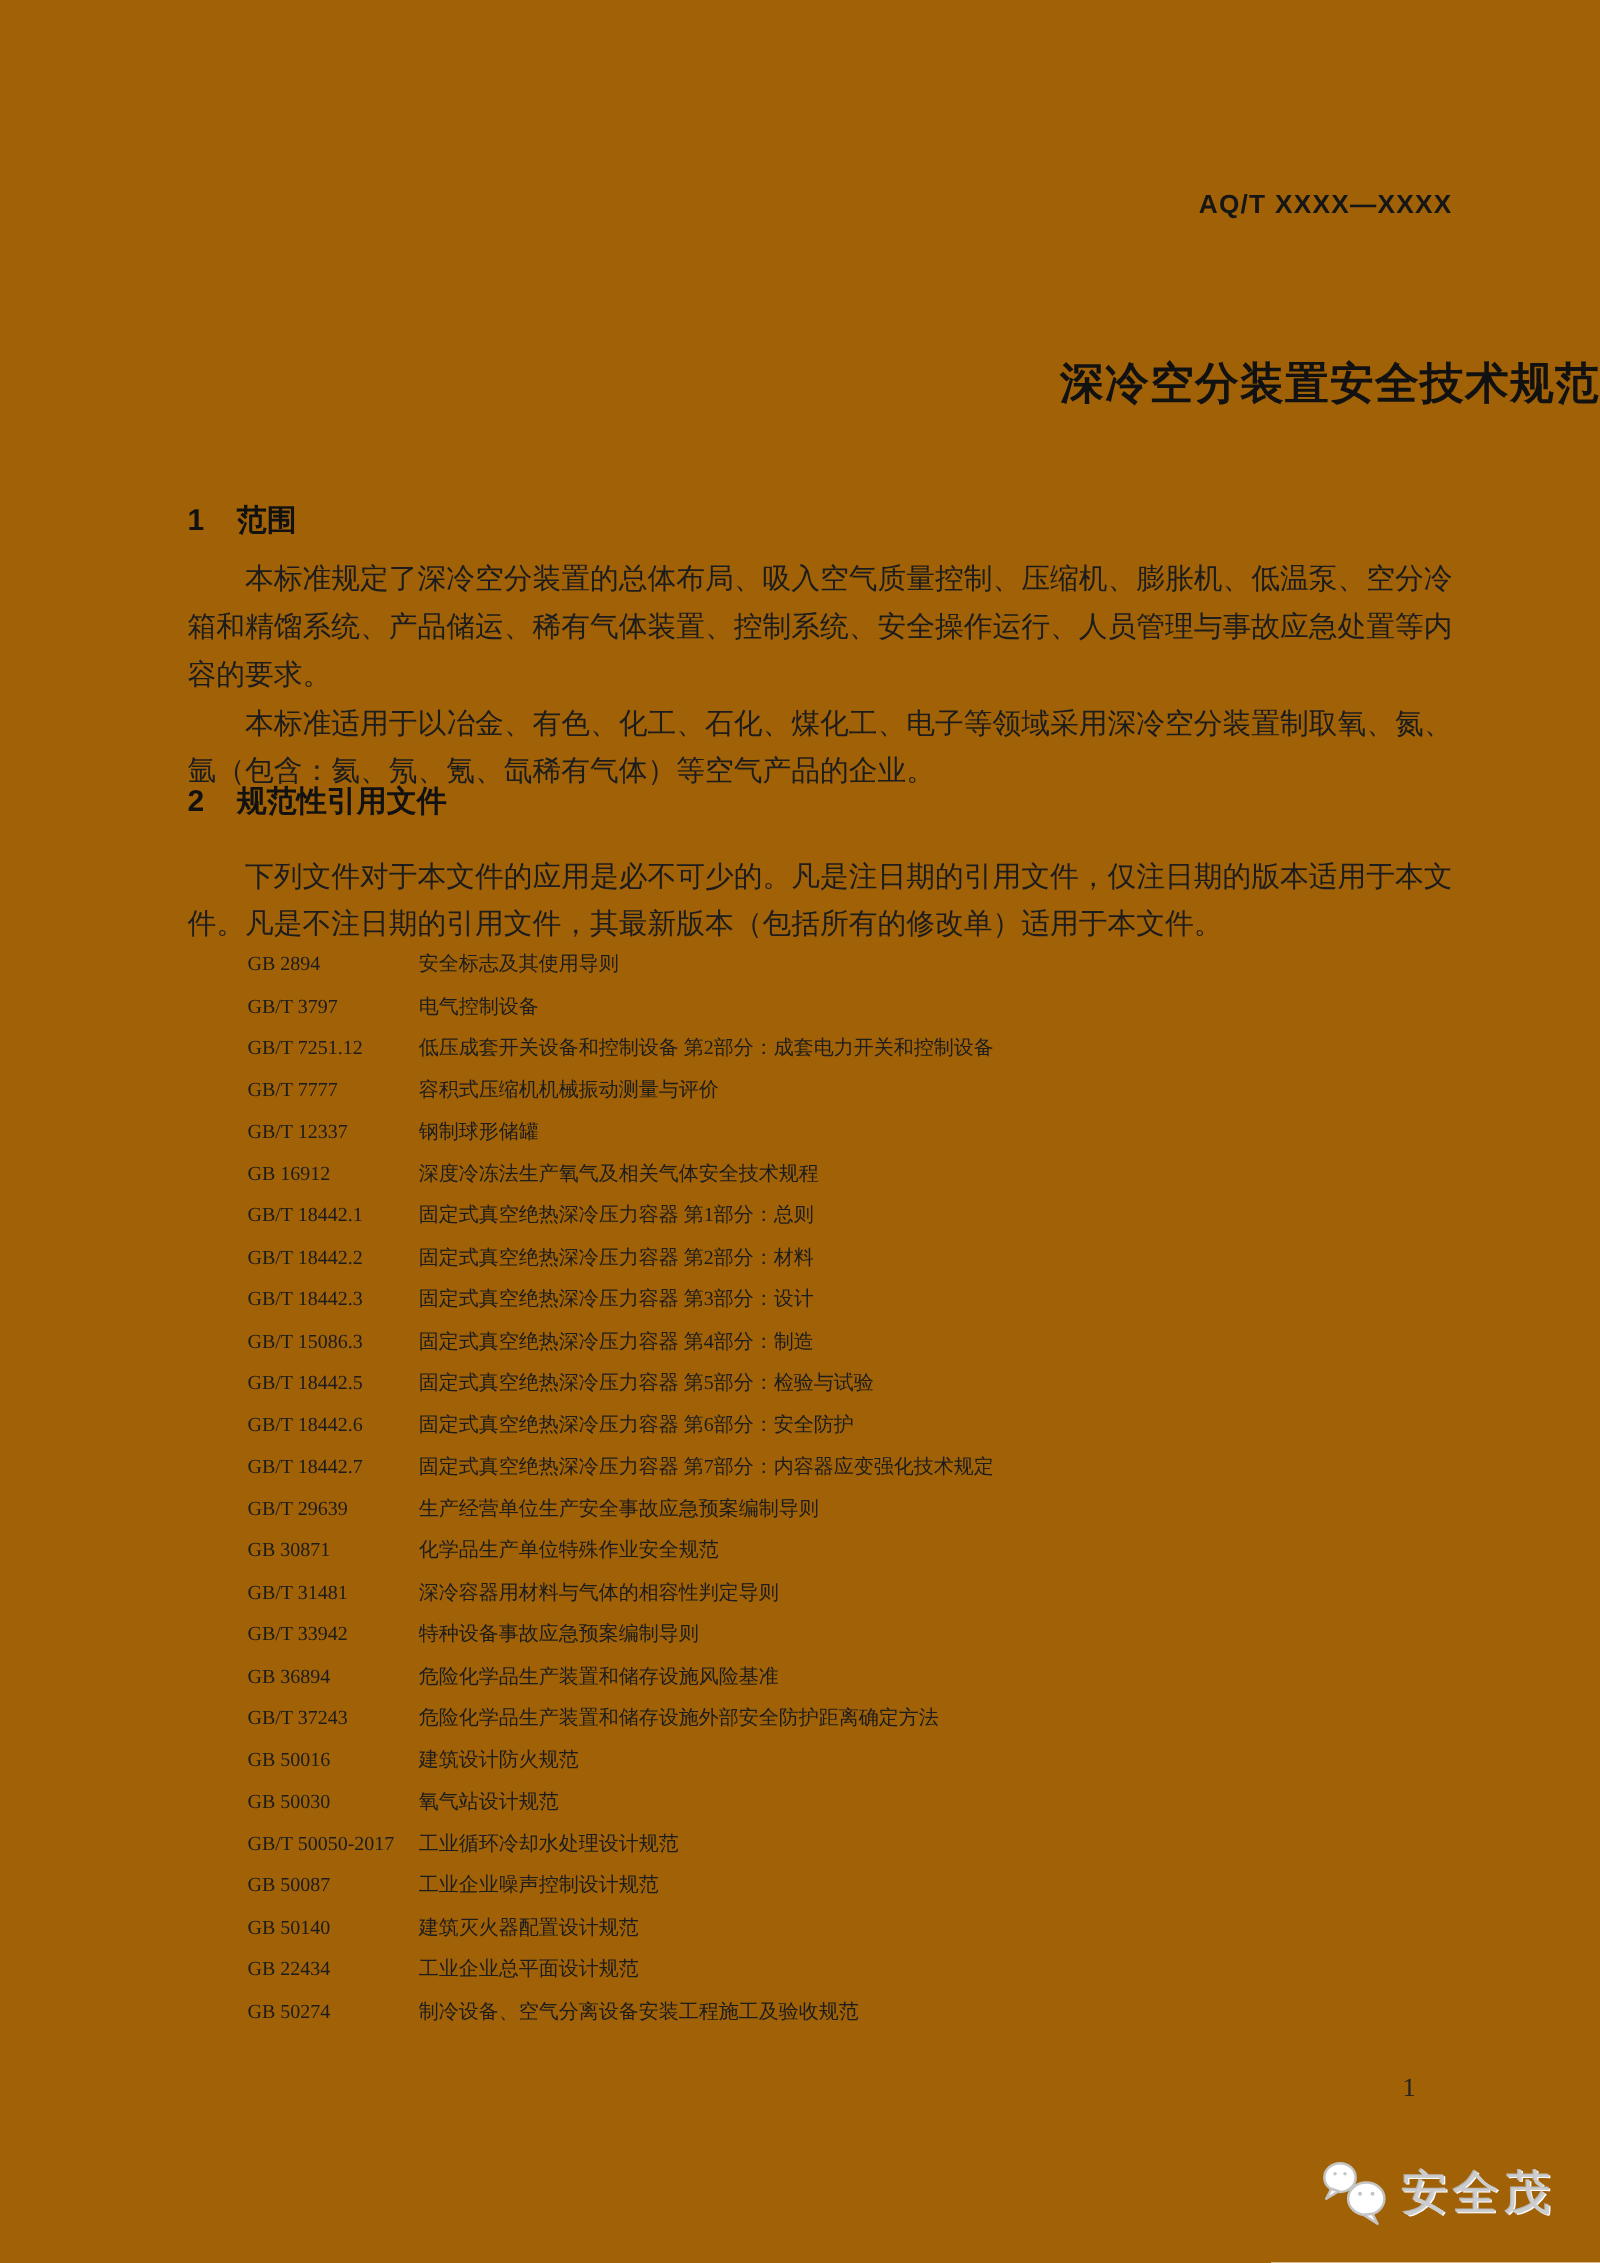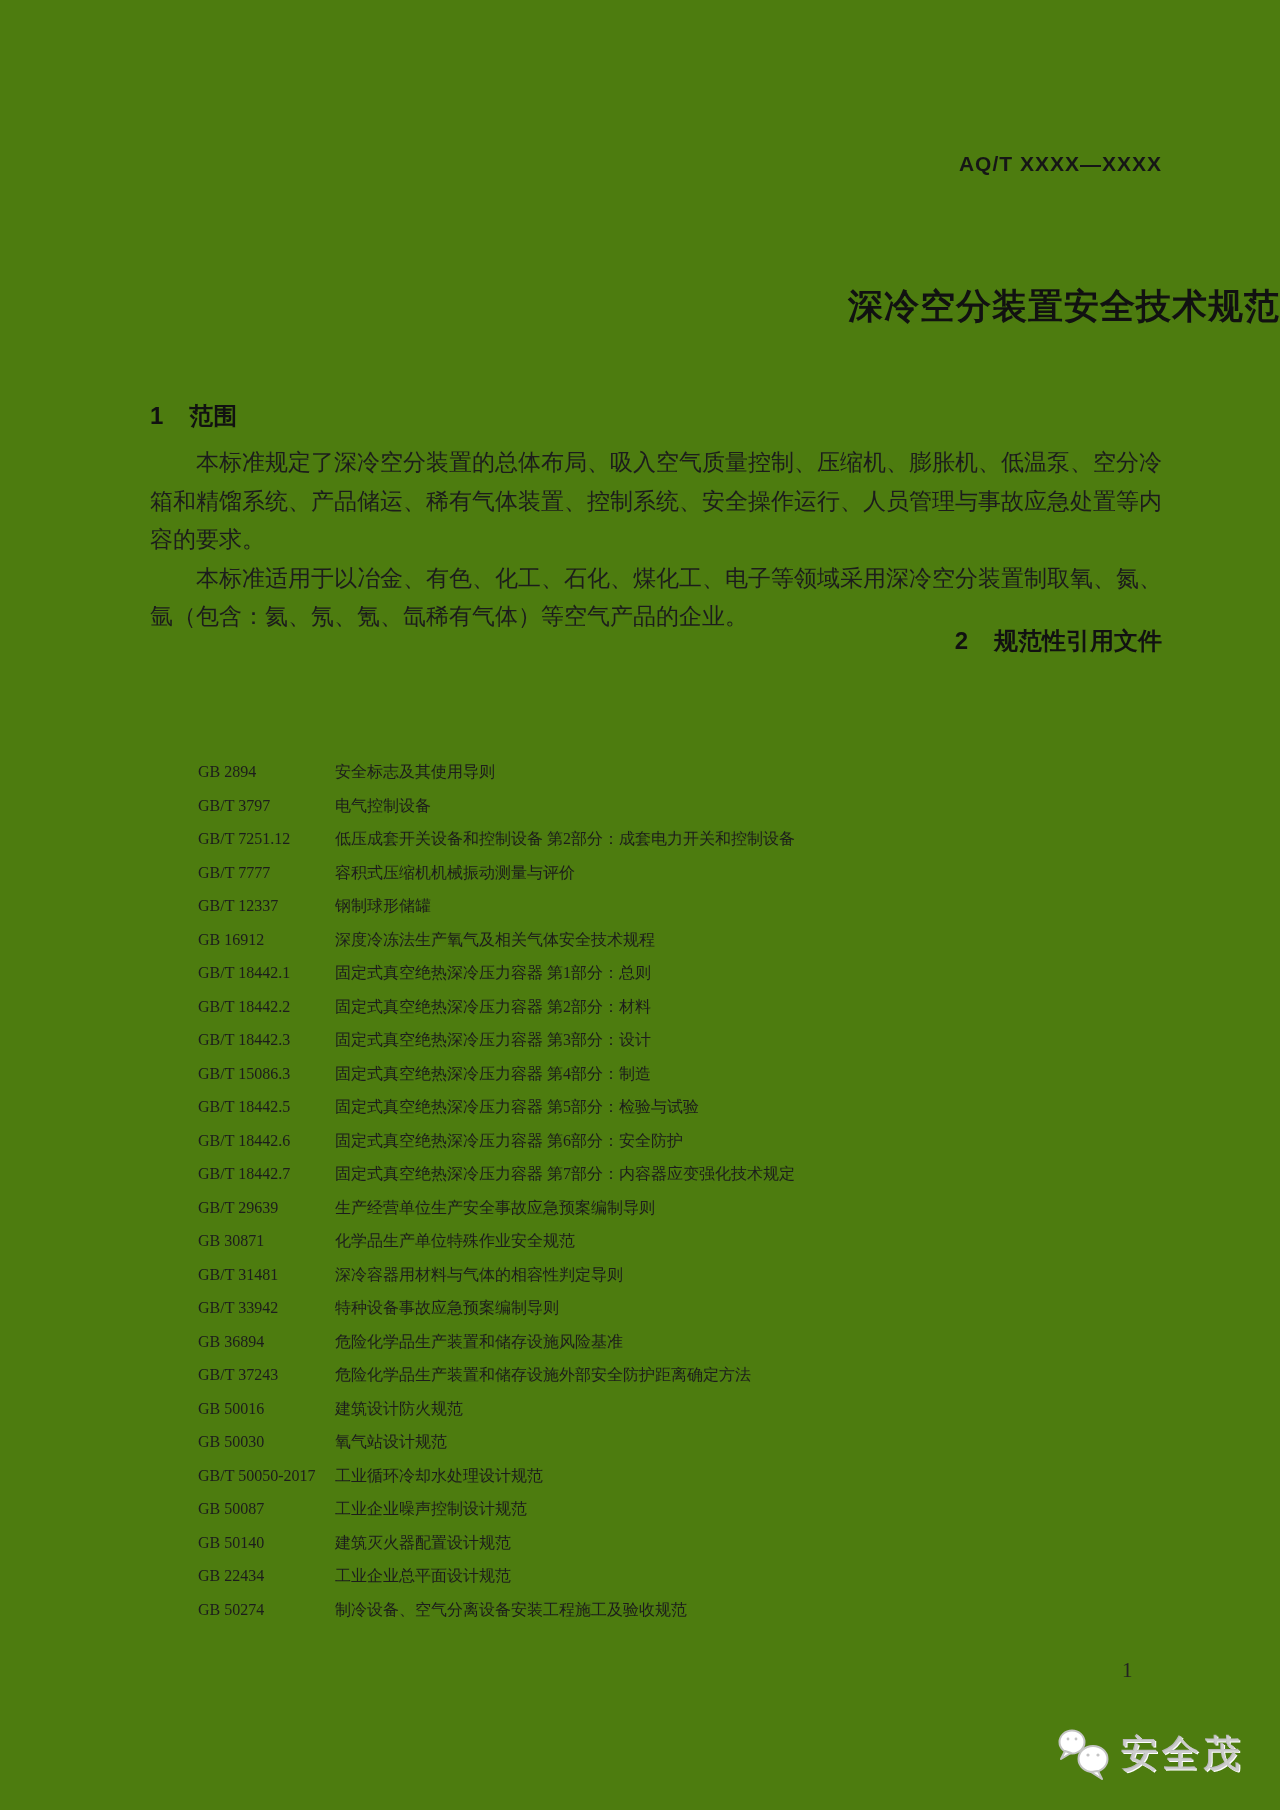--- a/index.html
+++ b/index.html
@@ -1,19 +1,19 @@
 <!DOCTYPE html>
 <html><head>
 <meta charset="utf-8">
 <style>
   html,body{margin:0;padding:0;background:#ffffff;}
   .page{
     position:relative;
     width:1280px;height:1810px;
-    background:#4d7c0f;
+    background:#a16207;
     overflow:hidden;
     color:#1c1c1c;
     font-family:"Liberation Serif","DejaVu Serif",serif;
   }
   .header-code{
     position:absolute;top:152px;right:118px;
     font-family:"Liberation Sans","DejaVu Sans",sans-serif;
     font-weight:700;font-size:21px;letter-spacing:1px;
     color:#161616;
   }
@@ -25,21 +25,21 @@
     color:#111;
   }
   .sec-heading{
     position:absolute;left:150px;width:1012px;
     font-family:Liberation Sans, sans-serif;
     font-weight:700;font-size:24px;color:#111;
     white-space:nowrap;
   }
   .sec-heading .sec-num{display:inline-block;margin-right:26px;}
   #sec1-heading{top:400px;}
-  #sec2-heading{top:625px;text-align:right;}
+  #sec2-heading{top:625px;}
   .body-block{
     position:absolute;left:150px;width:1012px;
     font-size:23px;line-height:38.5px;
     text-align:justify;
     color:#1c1c1c;
   }
   .body-block p{margin:0;text-indent:2em;}
   #sec1-paras{top:444px;}
   #sec2-intro{top:683px;line-height:37px;}
   .ref-list{
@@ -80,20 +80,23 @@
 
   <div class="body-block" id="sec1-paras">
     <p>本标准规定了深冷空分装置的总体布局、吸入空气质量控制、压缩机、膨胀机、低温泵、空分冷箱和精馏系统、产品储运、稀有气体装置、控制系统、安全操作运行、人员管理与事故应急处置等内容的要求。</p>
     <p>本标准适用于以冶金、有色、化工、石化、煤化工、电子等领域采用深冷空分装置制取氧、氮、氩（包含：氦、氖、氪、氙稀有气体）等空气产品的企业。</p>
   </div>
 
   <div class="sec-heading" id="sec2-heading">
     <span class="sec-num">2</span><span>规范性引用文件</span>
   </div>
 
+  <div class="body-block" id="sec2-intro">
+    <p>下列文件对于本文件的应用是必不可少的。凡是注日期的引用文件，仅注日期的版本适用于本文件。凡是不注日期的引用文件，其最新版本（包括所有的修改单）适用于本文件。</p>
+  </div>
 
   <div class="ref-list">
 
   <div class="ref-row">
       <span class="ref-code">GB 2894</span><span class="ref-title">安全标志及其使用导则</span>
     </div>
       <div class="ref-row">
       <span class="ref-code">GB/T 3797</span><span class="ref-title">电气控制设备</span>
     </div>
       <div class="ref-row">

